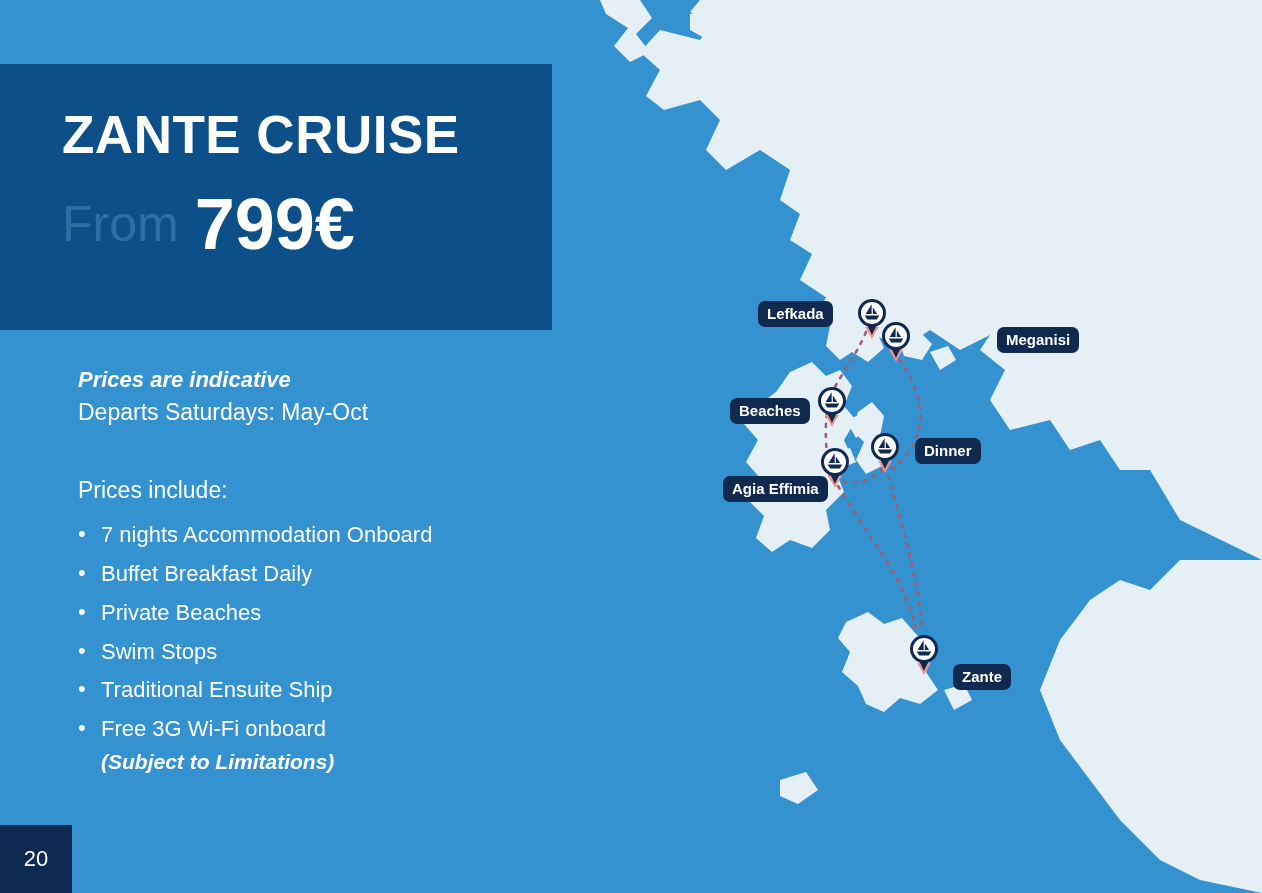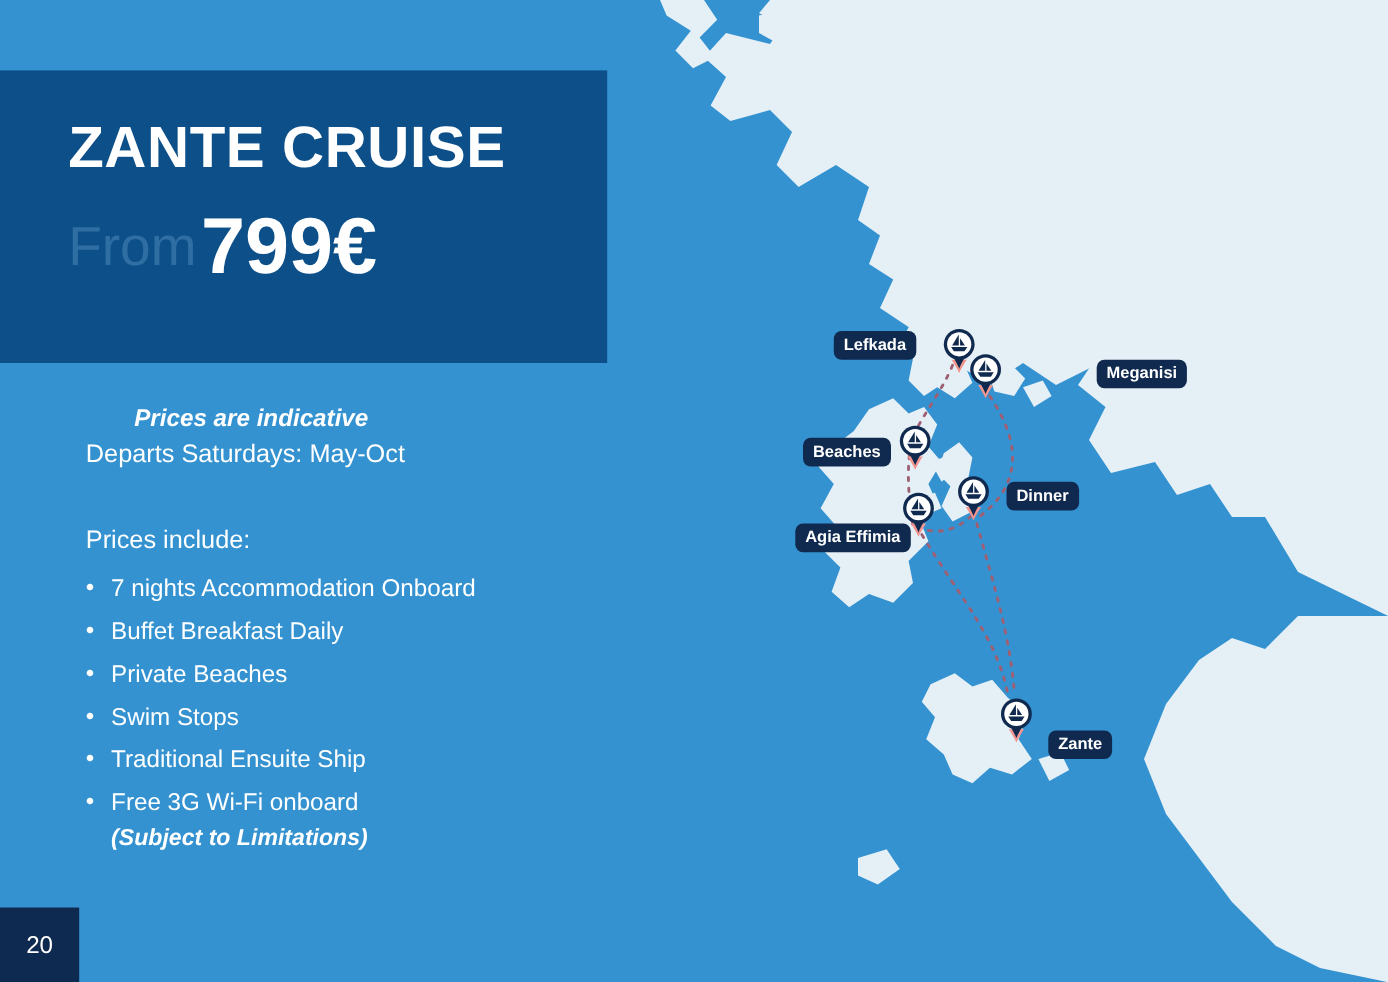--- a/index.html
+++ b/index.html
@@ -54,37 +54,36 @@
     font-size:50px;
     color:#2f6ea3;
     font-weight:normal;
     line-height:1;
   }
   #price-value{
     font-size:72px;
     color:#ffffff;
     font-weight:bold;
     line-height:1;
-    margin-left:4px;
+    margin-left:16px;
   }
 
   
   #copy{
     position:absolute;
     left:78px;top:364px;
     width:470px;
     z-index:5;
     color:#ffffff;
   }
   #note-italic{
     font-size:22px;
     font-style:italic;
     font-weight:bold;
     line-height:1.45;
-    margin-left:44px;
   }
   #note-depart{
     font-size:23px;
     line-height:1.45;
   }
   #includes-head{
     font-size:23px;
     margin-top:48px;
   }
   #bullets{

